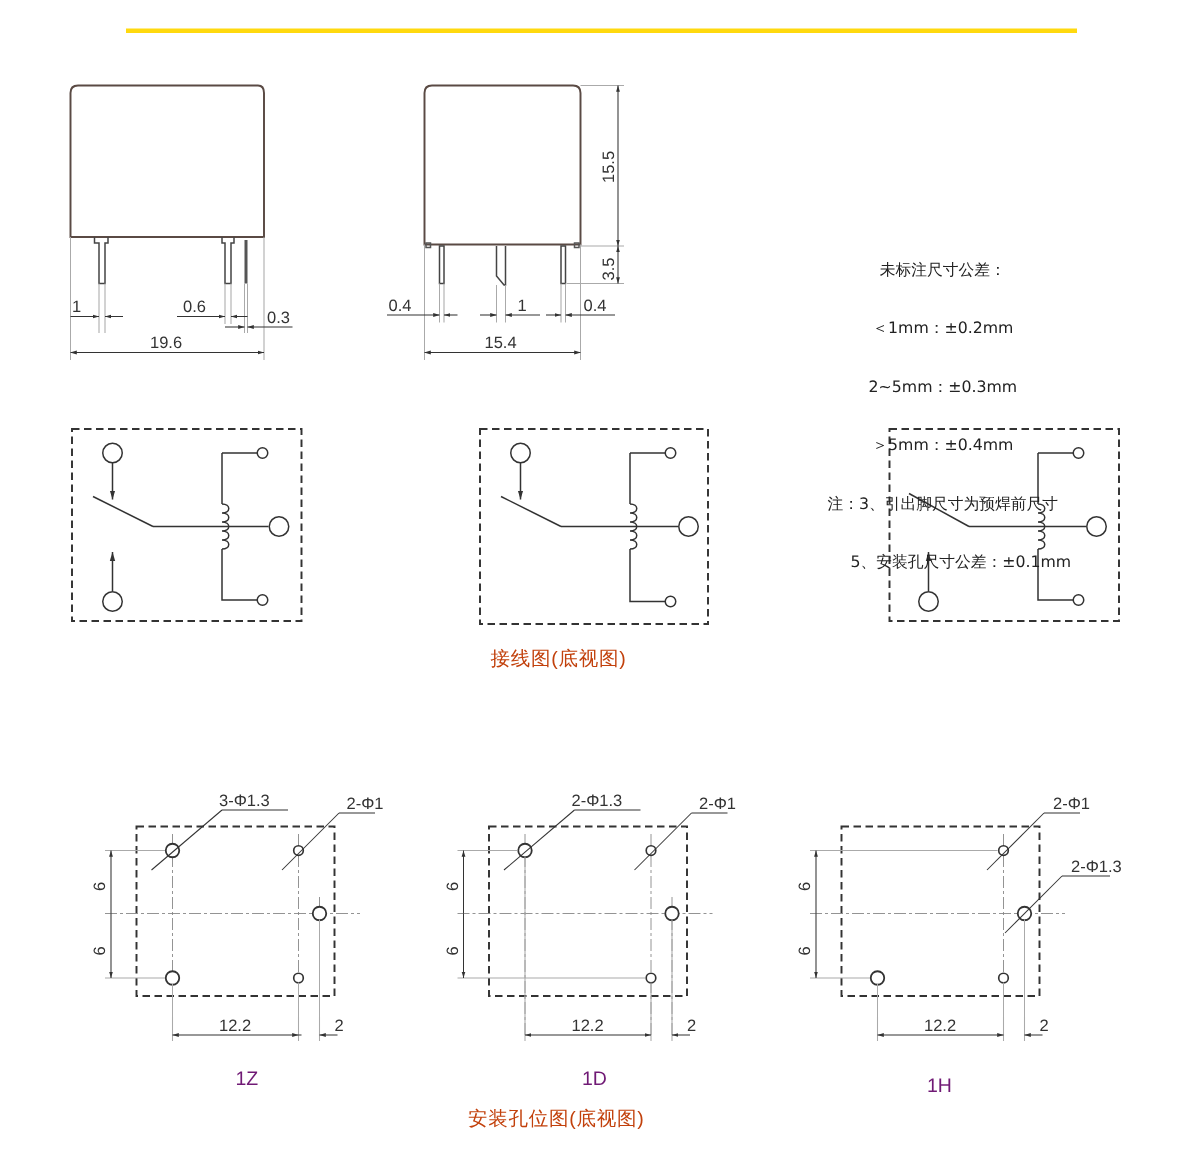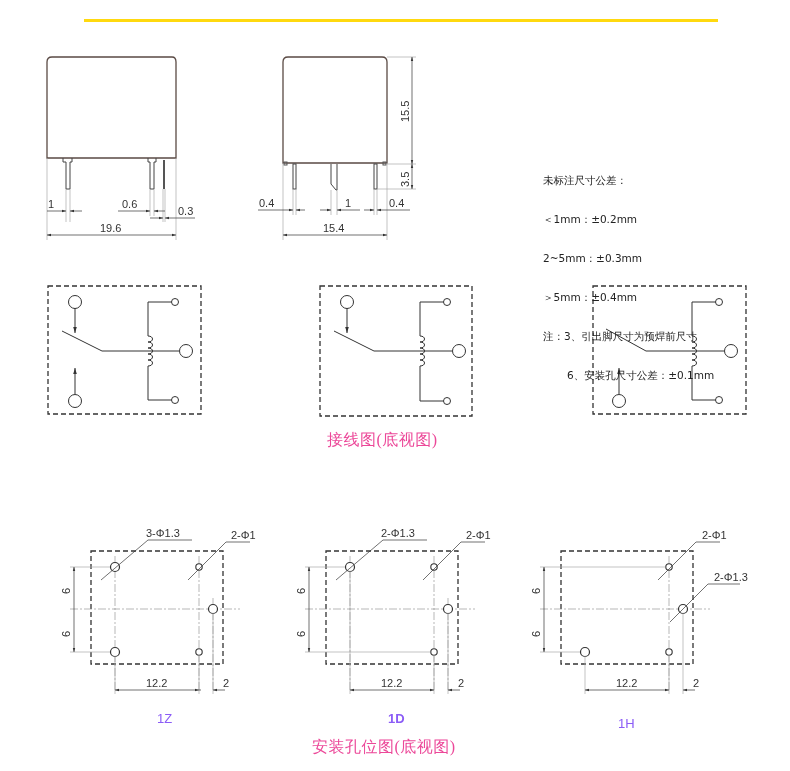--- a/index.html
+++ b/index.html
@@ -3,24 +3,24 @@
 <meta charset="utf-8">
 <style>
   html, body { margin:0; padding:0; background:#ffffff; }
   body { width:790px; height:771px; position:relative; overflow:hidden;
          font-family:"Liberation Sans", "DejaVu Sans", sans-serif; color:#333; }
   .accent-bar { position:absolute; left:84px; top:19px; width:634px; height:3px; background:#ffd90f; }
   svg { position:absolute; left:0; top:0; }
   .dim { font-size:11px; fill:#333; font-family:"Liberation Sans", sans-serif; }
   .notes { position:absolute; left:543px; top:148px; font-size:10.5px; line-height:13px; color:#222;
            font-family:"DejaVu Sans", sans-serif; white-space:pre; }
-  .notes div { margin:0; }
+  .notes div { margin:0;text-align:center; }
   .notes .indent { padding-left:24px; }
-  .caption { position:absolute; font-size:16px; color:#ec4899; font-family:Liberation Serif, serif; letter-spacing:0.5px; }
-  .variant { position:absolute; font-size:13px; color:#8b5cf6; font-family:"Liberation Sans", sans-serif; }
+  .caption { position:absolute; font-size:13px; color:#c2410c; font-family:Liberation Sans, sans-serif; letter-spacing:0.5px; }
+  .variant { position:absolute; font-size:13px; color:#701a75; font-family:"Liberation Sans", sans-serif; }
 </style>
 </head>
 <body>
 
 <div class="accent-bar"></div>
 
 <svg width="790" height="771" viewBox="0 0 790 771">
   <defs>
     <marker id="arr" viewBox="0 0 10 10" refX="10" refY="5" markerWidth="6" markerHeight="6" orient="auto-start-reverse">
       <path d="M0,2 L10,5 L0,8 z" fill="#333"></path>
@@ -250,22 +250,22 @@
   <text class="dim" x="616" y="687">12.2</text>
   <text class="dim" x="693" y="687">2</text>
 </svg>
 
 <div class="notes">
   <div>未标注尺寸公差：</div>
   <div>＜1mm：±0.2mm</div>
   <div>2~5mm：±0.3mm</div>
   <div>＞5mm：±0.4mm</div>
   <div>注：3、引出脚尺寸为预焊前尺寸</div>
-  <div class="indent">6、安装孔尺寸公差：±0.1mm</div>
+  <div class="indent">5、安装孔尺寸公差：±0.1mm</div>
 </div>
 
 <div class="caption" style="left:327px; top:430px;">接线图(底视图)</div>
 
 <div class="variant" style="left:157px; top:711px;">1Z</div>
-<div class="variant" style="left:388px; top:711px;font-weight:bold;">1D</div>
+<div class="variant" style="left:388px; top:711px;">1D</div>
 <div class="variant" style="left:618px; top:716px;">1H</div>
 
 <div class="caption" style="left:312px; top:737px;text-align:center;">安装孔位图(底视图)</div>
 
 </body></html>

